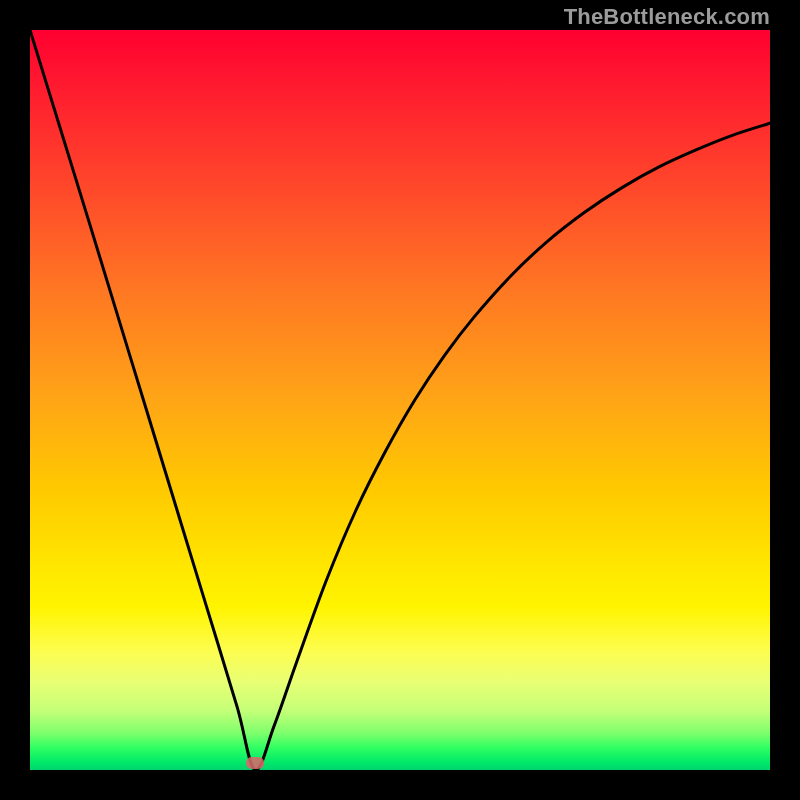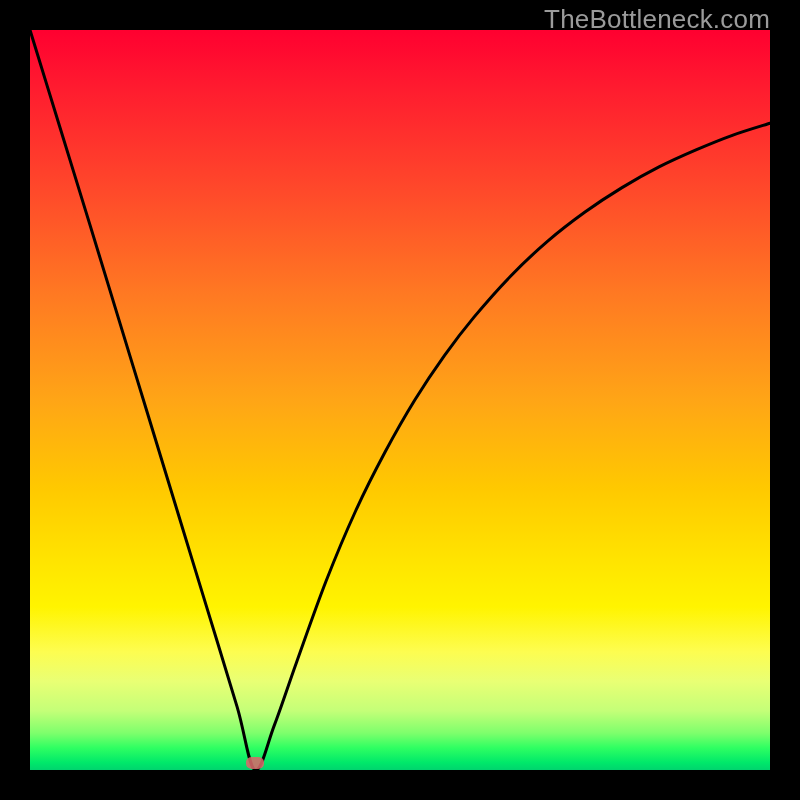--- a/index.html
+++ b/index.html
@@ -41,22 +41,22 @@
       #2fff62 97%,
       #00e86a 99%,
       #00d46e 100%
     );
   }
   .watermark {
     position: absolute;
     top: 4px;
     right: 30px;
     color: #9b9b9b;
-    font-size: 26px;
-    font-weight: 400;
+    font-size: 22px;
+    font-weight: 700;
     letter-spacing: 0.2px;
     user-select: none;
   }
   .dot {
     position: absolute;
     width: 18px;
     height: 12px;
     border-radius: 6px / 5px;
     background: #d66a6a;
     opacity: 0.88;

